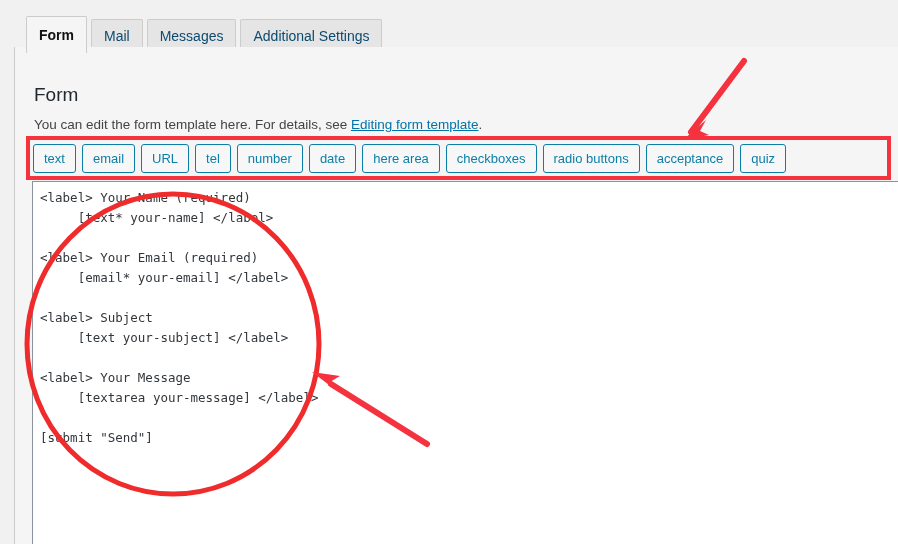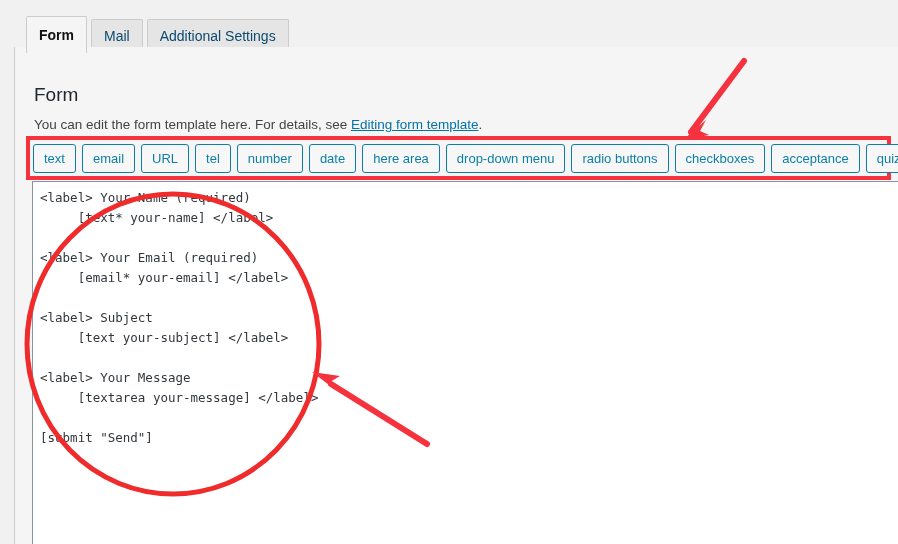--- a/index.html
+++ b/index.html
@@ -187,43 +187,43 @@
   }
 </style>
 </head>
 <body>
 
 <div id="tab-bar">
   <div id="tab-bar-underline"></div>
   <div id="tab-list">
     <div class="tab active">Form</div>
     <div class="tab">Mail</div>
+    <div class="tab">Messages</div>
     <div class="tab">Additional Settings</div>
   </div>
 </div>
 
 <div id="panel">
 
   <h2 id="section-title">Form</h2>
 
   <p id="section-desc"><span>You can edit the form template here. For details, see </span><a href="#">Editing form template</a><span>.</span></p>
 
   <div id="tag-strip-highlight"></div>
 
   <div id="tag-list">
     <button class="tag-btn">text</button>
     <button class="tag-btn">email</button>
     <button class="tag-btn">URL</button>
     <button class="tag-btn">tel</button>
     <button class="tag-btn">number</button>
     <button class="tag-btn">date</button>
     <button class="tag-btn">here area</button>
-    <button class="tag-btn">drop-down menu</button>
+    <button class="tag-btn">checkboxes</button>
     <button class="tag-btn">radio buttons</button>
-    <button class="tag-btn">checkboxes</button>
     <button class="tag-btn">acceptance</button>
     <button class="tag-btn">quiz</button>
 
   </div>
 
   <div id="form-template-editor">
     <pre id="form-template-code">&lt;label&gt; Your Name (required)
      [text* your-name] &lt;/label&gt;
 
 &lt;label&gt; Your Email (required)

